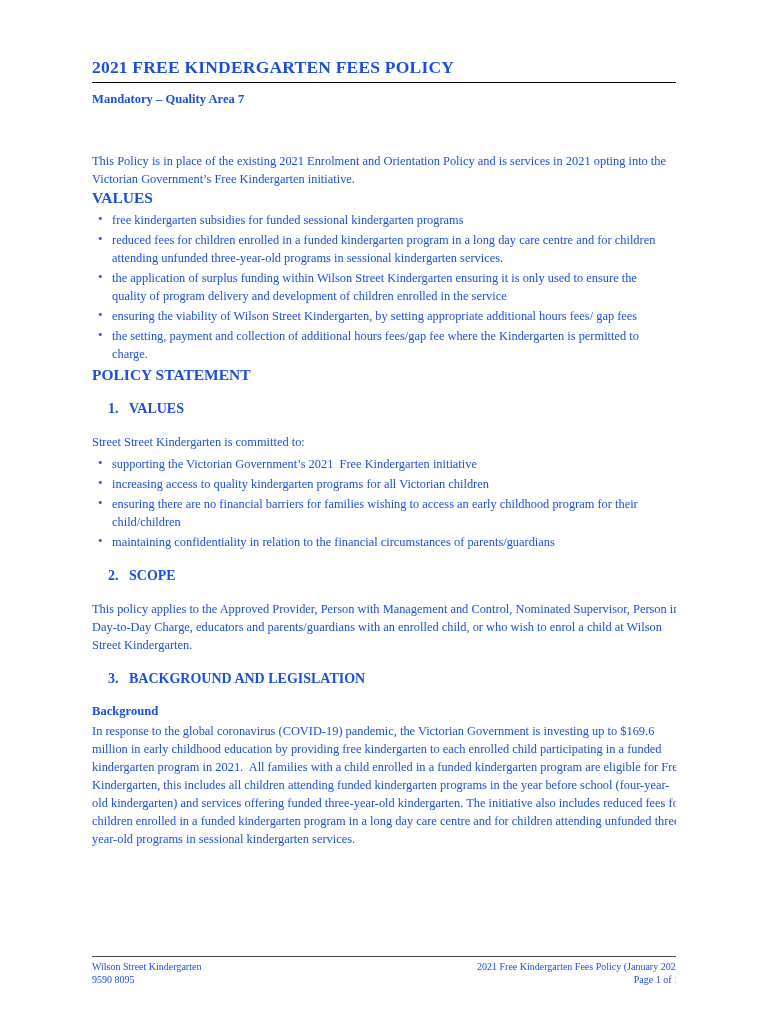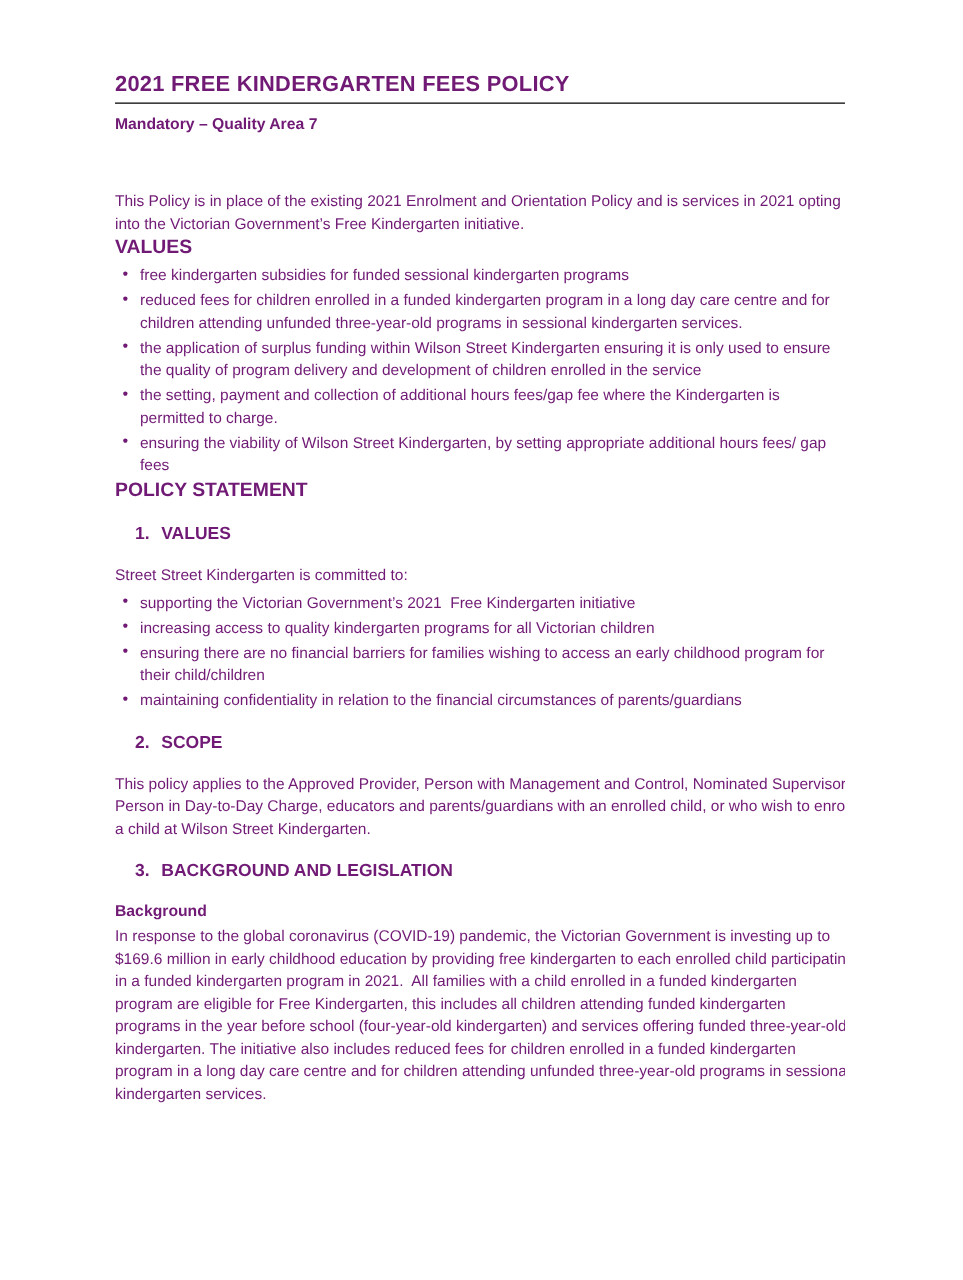--- a/index.html
+++ b/index.html
@@ -1,22 +1,22 @@
 <!DOCTYPE html>
 <html><head>
 <meta charset="utf-8">
 <style>
   html, body { margin:0; padding:0; background:#ffffff; }
   .page {
     position: relative;
     width: 676px;
     height: 1024px;
     background: #ffffff;
-    color: #701a75;
-    font-family: Liberation Sans, sans-serif;
+    color: #1d4ed8;
+    font-family: Liberation Serif, serif;
     font-size: 12.4px;
     line-height: 18px;
     overflow: hidden;
   }
   .content {
     position: absolute;
     left: 92px;
     top: 56px;
     width: 592px;
   }
@@ -104,22 +104,22 @@
     <h1 class="doc-title">2021 FREE KINDERGARTEN FEES POLICY</h1>
     <div class="subtitle">Mandatory – Quality Area 7</div>
 
     <p class="intro">This Policy is in place of the existing 2021 Enrolment and Orientation Policy and is services in 2021 opting into the Victorian Government’s Free Kindergarten initiative.</p>
 
     <h2 class="sec purpose-h">VALUES</h2>
     <ul class="bullets">
       <li>free kindergarten subsidies for funded sessional kindergarten programs</li>
       <li>reduced fees for children enrolled in a funded kindergarten program in a long day care centre and for children attending unfunded three-year-old programs in sessional kindergarten services.</li>
       <li>the application of surplus funding within Wilson Street Kindergarten ensuring it is only used to ensure the quality of program delivery and development of children enrolled in the service</li>
+      <li>ensuring the viability of Wilson Street Kindergarten, by setting appropriate additional hours fees/ gap fees</li>
       <li>the setting, payment and collection of additional hours fees/gap fee where the Kindergarten is permitted to charge.</li>
-      <li>ensuring the viability of Wilson Street Kindergarten, by setting appropriate additional hours fees/ gap fees</li>
     </ul>
 
     <h2 class="sec policy-h">POLICY STATEMENT</h2>
 
     <h3 class="h-num values-h"><span class="num">1.</span><span>VALUES</span></h3>
     <p class="lead">Street Street Kindergarten is committed to:</p>
     <ul class="bullets">
       <li>supporting the Victorian Government’s 2021  Free Kindergarten initiative</li>
       <li>increasing access to quality kindergarten programs for all Victorian children</li>
       <li>ensuring there are no financial barriers for families wishing to access an early childhood program for their child/children</li>
@@ -128,13 +128,23 @@
 
     <h3 class="h-num scope-h"><span class="num">2.</span><span>SCOPE</span></h3>
     <p class="body-p">This policy applies to the Approved Provider, Person with Management and Control, Nominated Supervisor, Person in Day-to-Day Charge, educators and parents/guardians with an enrolled child, or who wish to enrol a child at Wilson Street Kindergarten.</p>
 
     <h3 class="h-num background-h"><span class="num">3.</span><span>BACKGROUND AND LEGISLATION</span></h3>
     <h4 class="sub-h">Background</h4>
     <p class="bg-p">In response to the global coronavirus (COVID-19) pandemic, the Victorian Government is investing up to $169.6 million in early childhood education by providing free kindergarten to each enrolled child participating in a funded kindergarten program in 2021.  All families with a child enrolled in a funded kindergarten program are eligible for Free Kindergarten, this includes all children attending funded kindergarten programs in the year before school (four-year-old kindergarten) and services offering funded three-year-old kindergarten. The initiative also includes reduced fees for children enrolled in a funded kindergarten program in a long day care centre and for children attending unfunded three-year-old programs in sessional kindergarten services.</p>
 
   </div>
 
+  <footer class="page-footer">
+    <div class="footer-left">
+      <div>Wilson Street Kindergarten</div>
+      <div>9590 8095</div>
+    </div>
+    <div class="footer-right">
+      <div>2021 Free Kindergarten Fees Policy (January 2021)</div>
+      <div>Page 1 of 14</div>
+    </div>
+  </footer>
 </div>
 
 </body></html>

